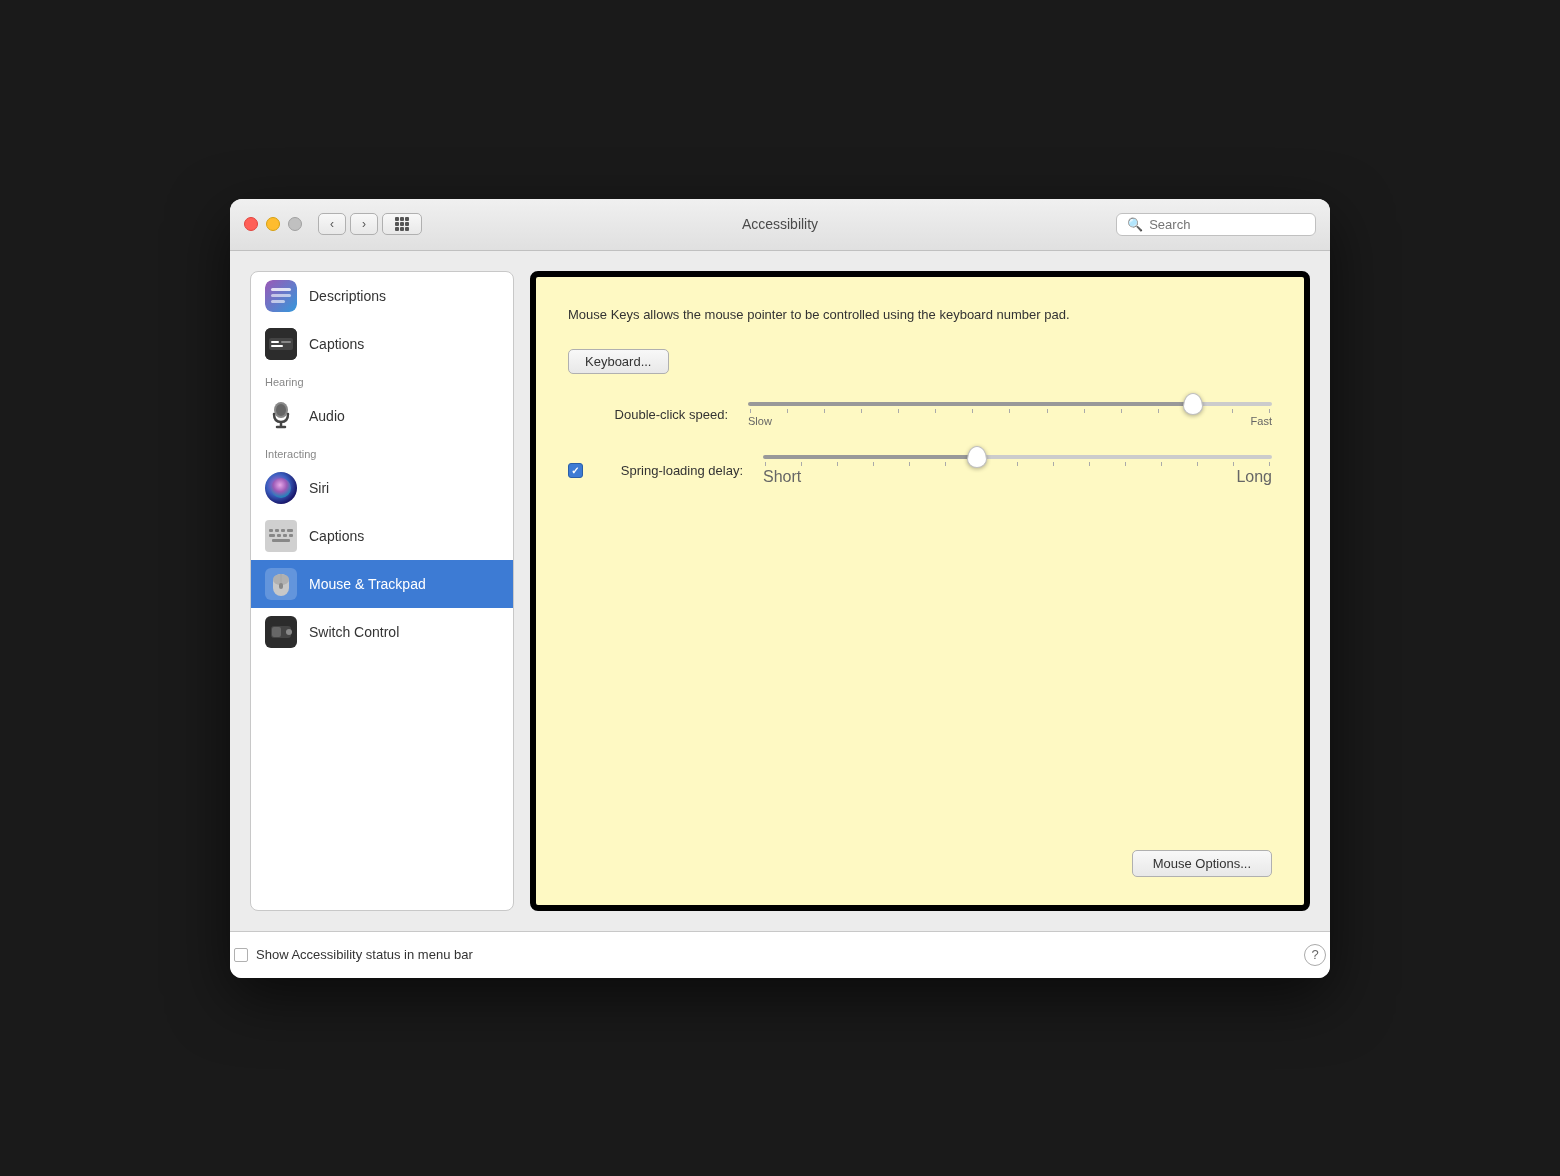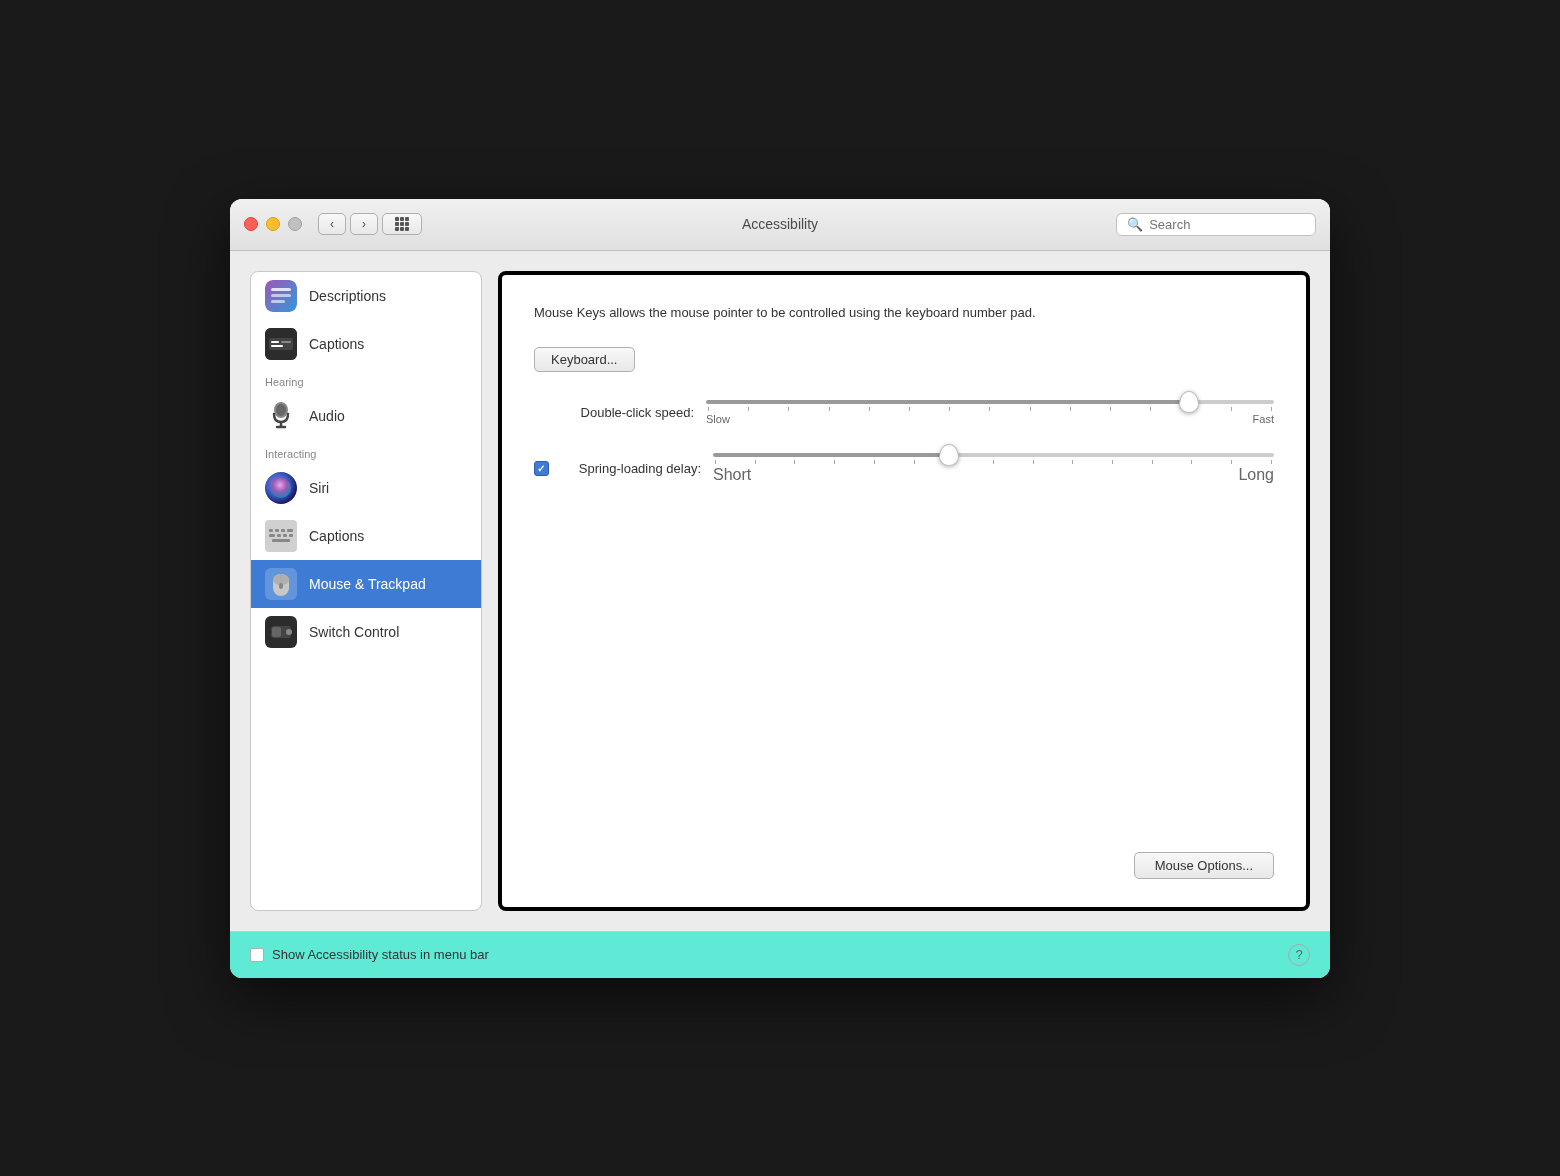--- a/index.html
+++ b/index.html
@@ -121,21 +121,21 @@
     
     .content {
       display: flex;
       padding: 20px;
       gap: 16px;
       min-height: 680px;
     }
 
     
     .sidebar {
-      width: 232px;
+      width: 264px;
       background: white;
       border-radius: 8px;
       border: 1px solid #c8c8c8;
       overflow: hidden;
       flex-shrink: 0;
     }
 
     .sidebar-item {
       display: flex;
       align-items: center;
@@ -186,23 +186,23 @@
 
     .icon-dictation {
       background: #d0d0d0;
       border-radius: 6px;
       color: #555;
     }
 
     
     .panel {
       flex: 1;
-      background: #ffffff;
+      background: #fef9c3;
       border-radius: 8px;
-      border: 4px solid #000000;
+      border: 6px solid #000000;
       padding: 28px 32px;
       position: relative;
     }
 
     .description-text {
       font-size: 13px;
       color: #333;
       line-height: 1.6;
       margin-bottom: 24px;
       max-width: 580px;
@@ -263,21 +263,21 @@
     }
 
     
     .slider-section {
       margin-bottom: 28px;
     }
 
     .slider-row {
       display: flex;
       align-items: center;
-      gap: 12px;
+      gap: 20px;
       margin-bottom: 4px;
     }
 
     .slider-label {
       font-size: 13px;
       color: #333;
       text-align: right;
       width: 160px;
       flex-shrink: 0;
     }
@@ -341,23 +341,23 @@
       cursor: pointer;
       position: absolute;
       bottom: 28px;
       right: 32px;
     }
 
     
     .bottom-bar {
       display: flex;
       align-items: center;
-      padding: 12px 20px;
+      padding: 12px 4px;
       border-top: 1px solid #c8c8c8;
-      background: #5eead4;
+      background: #ffffff;
     }
 
     .bottom-checkbox {
       display: flex;
       align-items: center;
       gap: 8px;
     }
 
     .bottom-checkbox-box {
       width: 14px;

